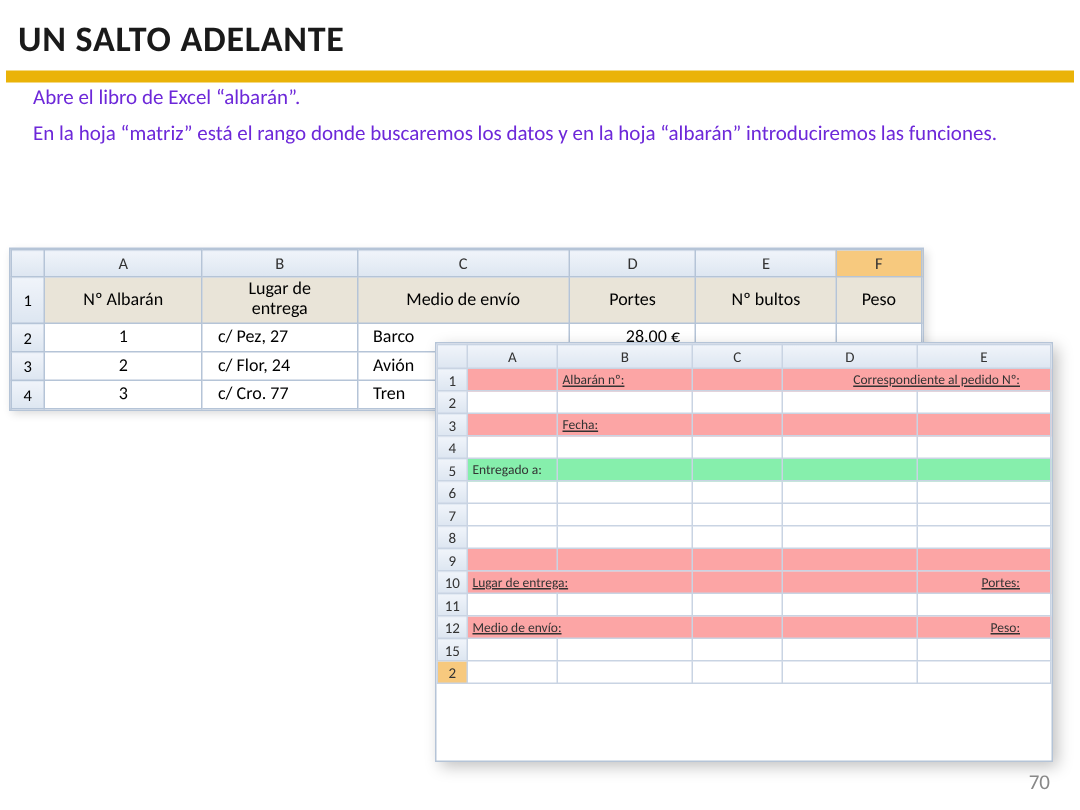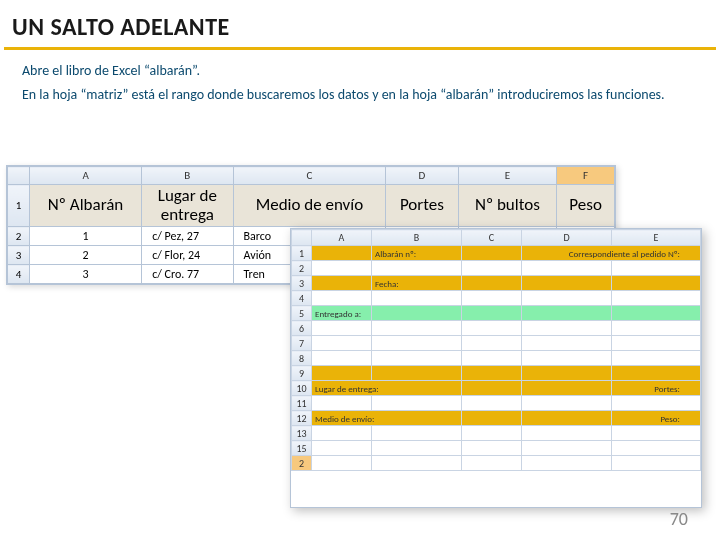--- a/index.html
+++ b/index.html
@@ -7,27 +7,27 @@
     width: 720px; height: 540px;
     font-family: Calibri, Arial, sans-serif;
     background: #fff;
     position: relative;
     overflow: hidden;
   }
   .title {
     font-size: 24px; font-weight: bold;
     color: #1a1a1a;
     padding: 12px 8px 6px 8px;
-    border-bottom: 3px solid #eab308;
-    margin: 0 4px 12px 4px;
+    border-bottom: 8px solid #eab308;
+    margin: 0 4px 1px 4px;
     letter-spacing: 0.5px;
   }
   .body-text {
     font-size: 14px;
-    color: #0c4a6e;
+    color: #6d28d9;
     padding: 0 22px;
     line-height: 1.3;
   }
   .p1 { margin-bottom: 6px; }
   .p2 { text-align: justify; }
 
   
   .sheet-top {
     position: absolute;
     left: 6px; top: 165px;
@@ -52,21 +52,21 @@
     height: 18px;
   }
   .sheet-top .row-num {
     background: linear-gradient(#f0f4fa,#dde6f1);
     width: 22px;
     font-size: 11px;
   }
   .sheet-top .header-cell {
     background: #e9e4d8;
     font-weight: normal;
-    font-size: 17px;
+    font-size: 12px;
     color: #000;
     height: 18px;
     line-height: 1.1;
   }
   .sheet-top .col-f-head {
     background: #f7c97e;
   }
   .sheet-top .corner {
     background: linear-gradient(#f0f4fa,#dde6f1);
     width: 22px;
@@ -100,29 +100,29 @@
     font-weight: normal;
     height: 16px;
   }
   .sheet-bot .row-num {
     background: linear-gradient(#f0f4fa,#dde6f1);
     width: 20px;
     text-align: center;
   }
   .sheet-bot .row-num.sel { background: #f7c97e; }
   .sheet-bot .corner { background: linear-gradient(#f0f4fa,#dde6f1); width: 20px; }
-  .sheet-bot .tan { background: #eab308; }
+  .sheet-bot .tan { background: #fca5a5; text-decoration: underline; }
   .sheet-bot .olive { background: #86efac; }
   .sheet-bot .lbl { text-align: left; font-size: 9px; }
   .sheet-bot .rlbl { text-align: right; font-size: 9px; padding-right: 20px; }
 
   .page-num {
     position: absolute;
-    right: 32px; bottom: 10px;
-    font-size: 18px;
+    right: 20px; bottom: 10px;
+    font-size: 14px;
     color: #888;
   }
 </style>
 </head>
 <body>
 
 <div class="title">UN SALTO ADELANTE</div>
 
 <div class="body-text p1">Abre el libro de Excel “albarán”.</div>
 <div class="body-text p2">En la hoja “matriz” está el rango donde buscaremos los datos y en la hoja “albarán” introduciremos las funciones.</div>
@@ -278,28 +278,20 @@
           <td></td>
         </tr>
     <tr>
           <td class="row-num">12</td>
           <td class="tan lbl" colspan="2">Medio de envío:</td>
           <td class="tan"></td>
           <td class="tan"></td>
           <td class="tan rlbl">Peso:</td>
         </tr>
     <tr>
-          <td class="row-num">13</td>
-          <td></td>
-          <td></td>
-          <td></td>
-          <td></td>
-          <td></td>
-        </tr>
-    <tr>
           <td class="row-num">15</td>
           <td></td>
           <td></td>
           <td></td>
           <td></td>
           <td></td>
         </tr>
     <tr>
           <td class="row-num sel">2</td>
           <td></td>

